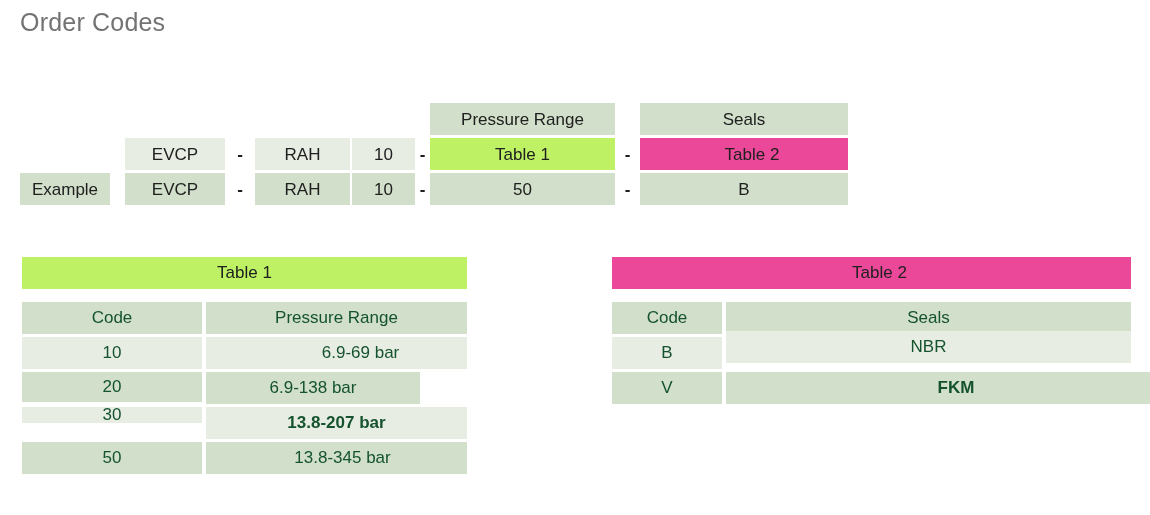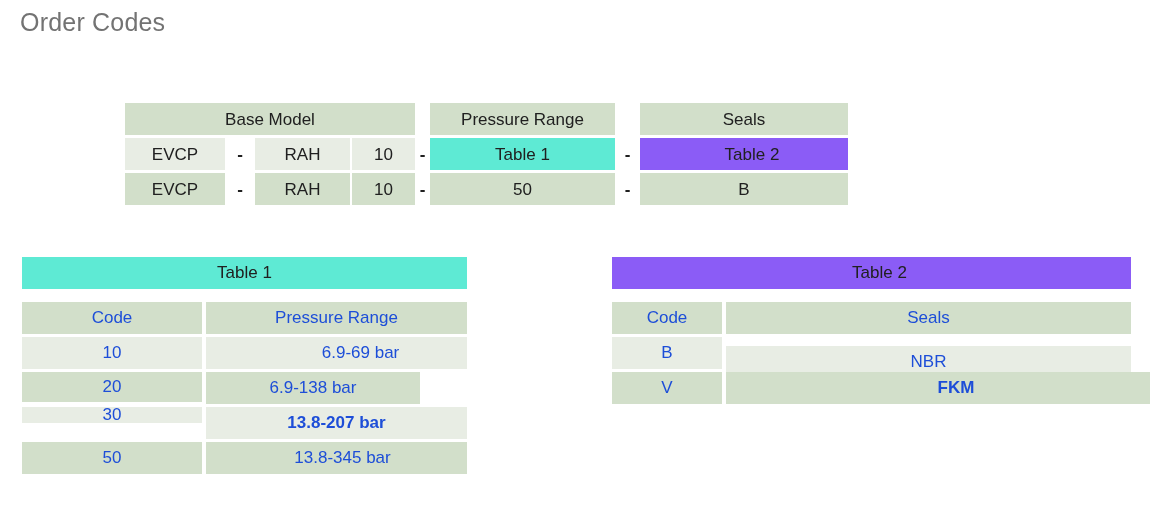--- a/index.html
+++ b/index.html
@@ -36,22 +36,22 @@
     align-items: center;
     justify-content: center;
     font-size: 17px;
     line-height: 1;
     color: #202020;
     white-space: nowrap;
     overflow: hidden;
   }
   .g-dark  { background: #d2dfca; }
   .g-light { background: #e8ede4; }
-  .c-yellow{ background: #5eead4; }
-  .c-blue  { background: #8b5cf6; padding-left: 16px; }
+  .c-yellow{ background: #bef264; }
+  .c-blue  { background: #ec4899; padding-left: 16px; }
   .sep {
     background: transparent;
     font-size: 17px;
     color: #202020;
     font-weight: 700;
   }
 
   
   #order-matrix { position: absolute; left: 0; top: 0; width: 1150px; height: 215px; }
 
@@ -60,43 +60,43 @@
   .lut-title {
     position: absolute;
     box-sizing: border-box;
     display: flex; align-items: center; justify-content: center;
     font-size: 17px; color: #202020;
   }
   .lut-cell {
     position: absolute;
     box-sizing: border-box;
     display: flex; align-items: center; justify-content: center;
-    font-size: 17px; color: #1d4ed8; white-space: nowrap;
+    font-size: 17px; color: #14532d; white-space: nowrap;
   }
 </style>
 </head>
 <body>
 
 <div id="page-title">Order Codes</div>
 
 <div id="order-matrix">
 
-  <div class="cell g-dark" style="left:125px;  top:103px; width:290px; height:32px;">Base Model</div>
   <div class="cell g-dark" style="left:430px;  top:103px; width:185px; height:32px;">Pressure Range</div>
   <div class="cell g-dark" style="left:640px;  top:103px; width:208px; height:32px;">Seals</div>
 
   <div class="cell g-light" style="left:125px; top:138px; width:100px; height:32px;">EVCP</div>
   <div class="cell sep" style="left:225px; top:138px; width:30px;  height:32px;">-</div>
   <div class="cell g-light" style="left:255px; top:138px; width:95px;  height:32px;">RAH</div>
   <div class="cell g-light" style="left:352px; top:138px; width:63px;  height:32px;">10</div>
   <div class="cell sep" style="left:415px; top:138px; width:15px;  height:32px;">-</div>
   <div class="cell c-yellow" style="left:430px; top:138px; width:185px; height:32px;">Table 1</div>
   <div class="cell sep" style="left:615px; top:138px; width:25px;  height:32px;">-</div>
   <div class="cell c-blue" style="left:640px; top:138px; width:208px; height:32px;">Table 2</div>
 
+  <div class="cell g-dark" style="left:20px;  top:173px; width:90px;  height:32px;">Example</div>
   <div class="cell g-dark" style="left:125px; top:173px; width:100px; height:32px;">EVCP</div>
   <div class="cell sep" style="left:225px; top:173px; width:30px;  height:32px;">-</div>
   <div class="cell g-dark" style="left:255px; top:173px; width:95px;  height:32px;">RAH</div>
   <div class="cell g-dark" style="left:352px; top:173px; width:63px;  height:32px;">10</div>
   <div class="cell sep" style="left:415px; top:173px; width:15px;  height:32px;">-</div>
   <div class="cell g-dark" style="left:430px; top:173px; width:185px; height:32px;">50</div>
   <div class="cell sep" style="left:615px; top:173px; width:25px;  height:32px;">-</div>
   <div class="cell g-dark" style="left:640px; top:173px; width:208px; height:32px;">B</div>
 </div>
 
@@ -119,17 +119,17 @@
   <div class="lut-cell g-dark" style="left:206px; top:442px; width:261px; height:32px;padding-left:12px;">13.8-345 bar</div>
 </div>
 
 <div class="lut">
   <div class="lut-title c-blue" style="left:612px; top:257px; width:519px; height:32px;">Table 2</div>
 
   <div class="lut-cell g-dark" style="left:612px; top:302px; width:110px; height:32px;">Code</div>
   <div class="lut-cell g-dark" style="left:726px; top:302px; width:405px; height:32px;">Seals</div>
 
   <div class="lut-cell g-light" style="left:612px; top:337px; width:110px; height:32px;">B</div>
-  <div class="lut-cell g-light" style="left:726px; top:346px; width:405px; height:32px;">NBR</div>
+  <div class="lut-cell g-light" style="left:726px; top:331px; width:405px; height:32px;">NBR</div>
 
   <div class="lut-cell g-dark" style="left:612px; top:372px; width:110px; height:32px;">V</div>
   <div class="lut-cell g-dark" style="left:726px; top:372px; width:460px; height:32px;font-weight:bold;">FKM</div>
 </div>
 
 </body></html>

